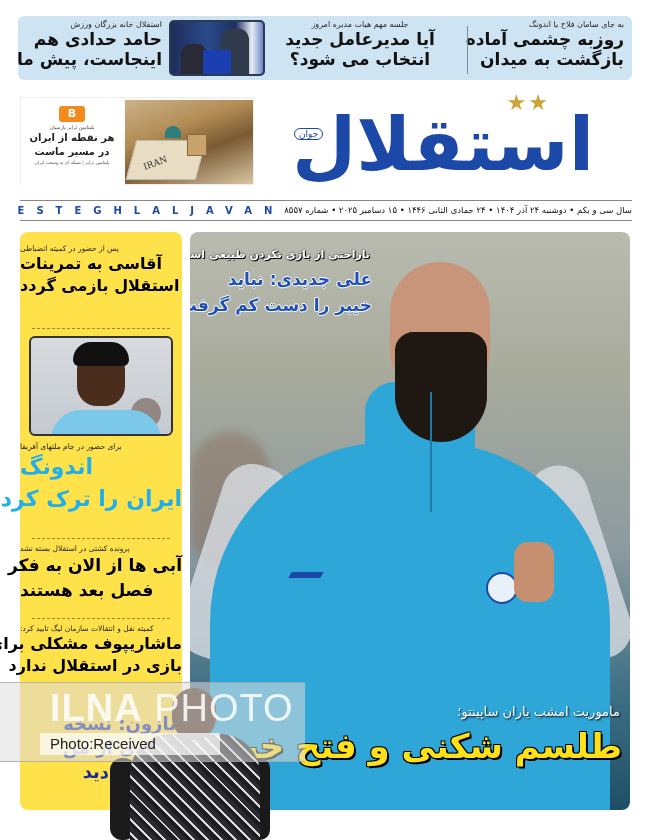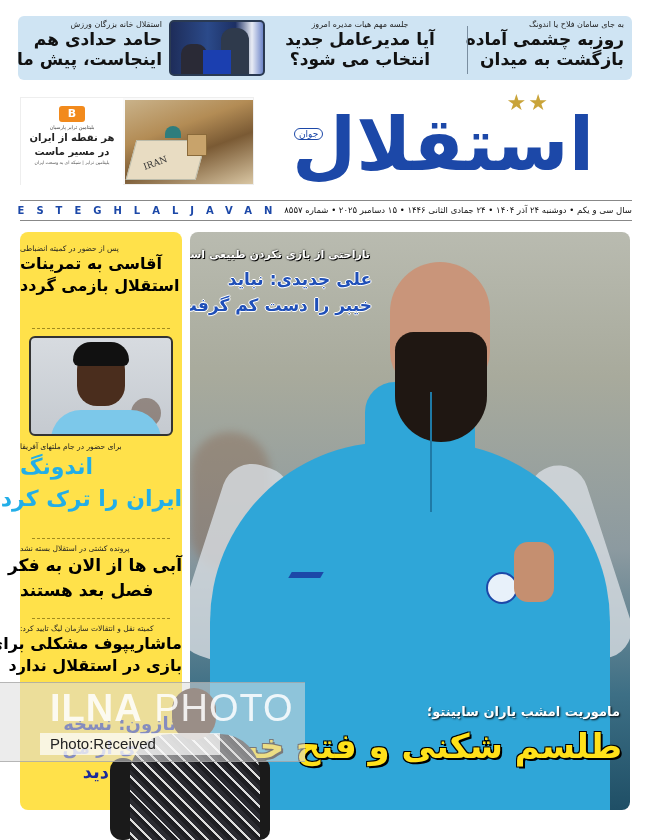--- a/index.html
+++ b/index.html
@@ -63,21 +63,21 @@
 .main .neck{position:absolute;left:175px;top:150px;width:110px;height:80px;background:#2fa6d8;border-radius:30px 30px 0 0}
 .main .face{position:absolute;left:200px;top:30px;width:100px;height:130px;background:#c9957a;border-radius:50px 50px 40px 40px}
 .main .beard{position:absolute;left:205px;top:100px;width:92px;height:110px;background:#1f1712;border-radius:20px 20px 50px 50px}
 .main .zip{position:absolute;left:240px;top:160px;width:2px;height:120px;background:#1f7aa6}
 .main .crest{position:absolute;left:296px;top:340px;width:32px;height:32px;border-radius:16px;background:#e8f1fa;border:2px solid #1c48a8}
 .main .thumbup{position:absolute;left:324px;top:310px;width:40px;height:60px;background:#c58f70;border-radius:14px}
 .main .swoosh{position:absolute;left:100px;top:340px;width:32px;height:6px;background:#1c48a8;transform:skewX(-30deg)}
 .main .topkick{position:absolute;right:260px;top:16px;font-size:11px;font-weight:bold;color:#fff;text-shadow:0 0 2px #000,1px 1px 0 #000;white-space:nowrap}
 .main .toph{position:absolute;right:258px;top:34px;font-size:17px;font-weight:bold;color:#1f4fb8;line-height:26px;text-align:right;white-space:nowrap;
  text-shadow:1px 0 0 #fff,-1px 0 0 #fff,0 1px 0 #fff,0 -1px 0 #fff}
-.main .botkick{position:absolute;right:10px;top:472px;font-size:13px;font-weight:bold;color:#fff;text-shadow:1px 1px 2px #000;white-space:nowrap}
+.main .botkick{position:absolute;right:10px;top:472px;font-size:13px;font-weight:normal;color:#fff;text-shadow:1px 1px 2px #000;white-space:nowrap}
 .main .both{position:absolute;right:8px;top:494px;font-size:34px;font-weight:bold;color:#ffe11a;white-space:nowrap;
  text-shadow:2px 2px 0 #000,-1px -1px 0 #000,1px -1px 0 #000,-1px 1px 0 #000}
 
 .cutout{left:110px;top:688px;width:160px;height:152px}
 .cutout .head2{position:absolute;left:62px;top:0;width:44px;height:52px;background:#4a2f20;border-radius:22px}
 .cutout .jersey{position:absolute;left:20px;top:46px;width:130px;height:106px;background:repeating-linear-gradient(45deg,#1e1e22 0 4px,#dcdcdc 4px 6px,#2a2a30 6px 10px);border-radius:40px 40px 0 0}
 .cutout .armL{position:absolute;left:0;top:70px;width:26px;height:82px;background:#1a1a1a;border-radius:12px}
 .cutout .armR{position:absolute;left:140px;top:70px;width:20px;height:82px;background:#1a1a1a;border-radius:10px}
 
 .wm{left:0;top:682px;width:305px;height:80px;background:rgba(220,220,220,.55);border-top:1px solid rgba(160,160,160,.7);border-bottom:1px solid rgba(160,160,160,.7)}

